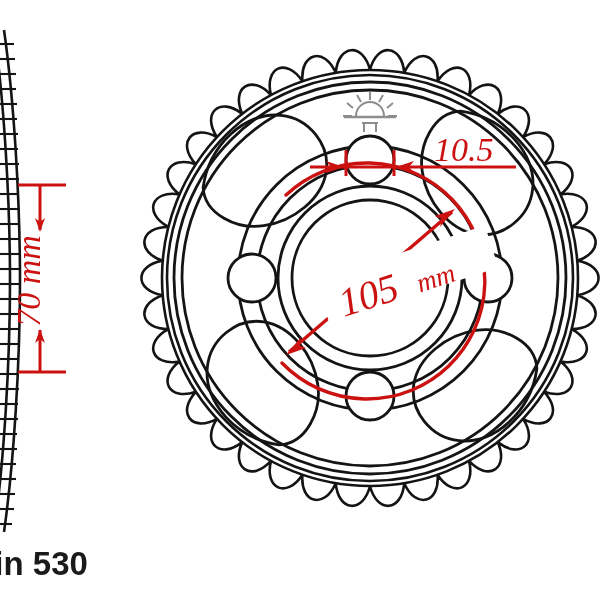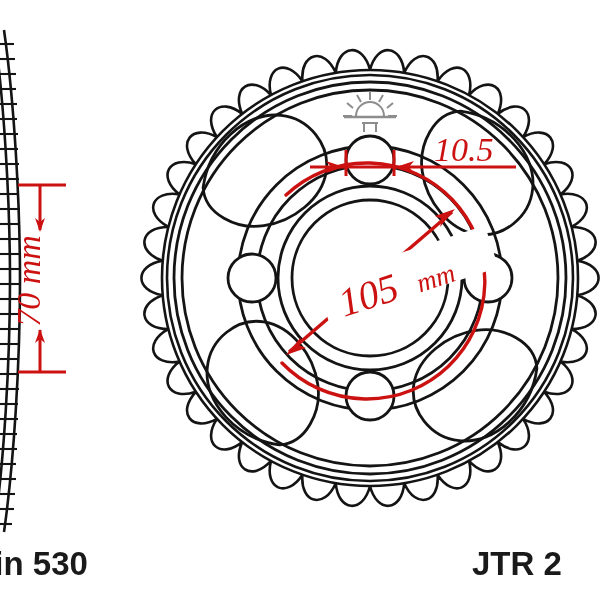--- a/index.html
+++ b/index.html
@@ -188,15 +188,14 @@
 
       <line x1="346" y1="150" x2="346" y2="176"></line>
       <line x1="394" y1="150" x2="394" y2="176"></line>
     </g>
     <text x="434" y="161" font-family="Liberation Serif, serif" font-style="italic" font-size="34" fill="#cc1111">10.5</text>
 
   </svg>
 
   <div class="caption" id="caption-chain">ain 530</div>
 
-  <div class="caption" id="caption-part">JTR 2</div>
 
 </div>
 
 </body></html>

